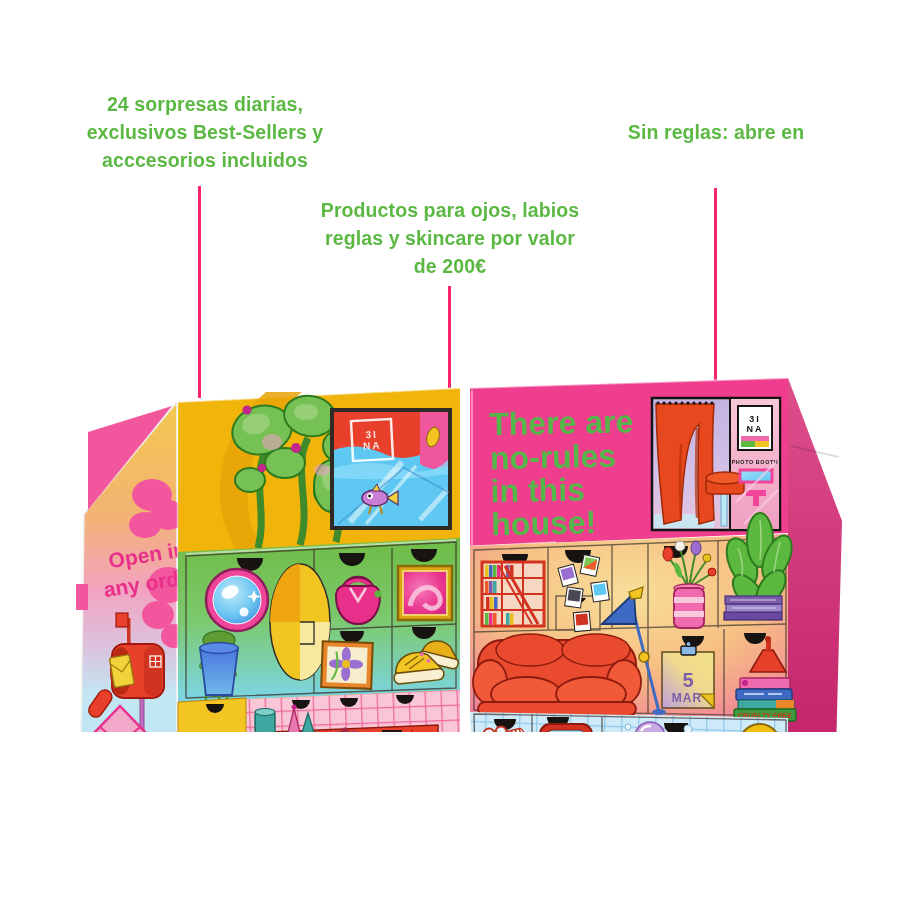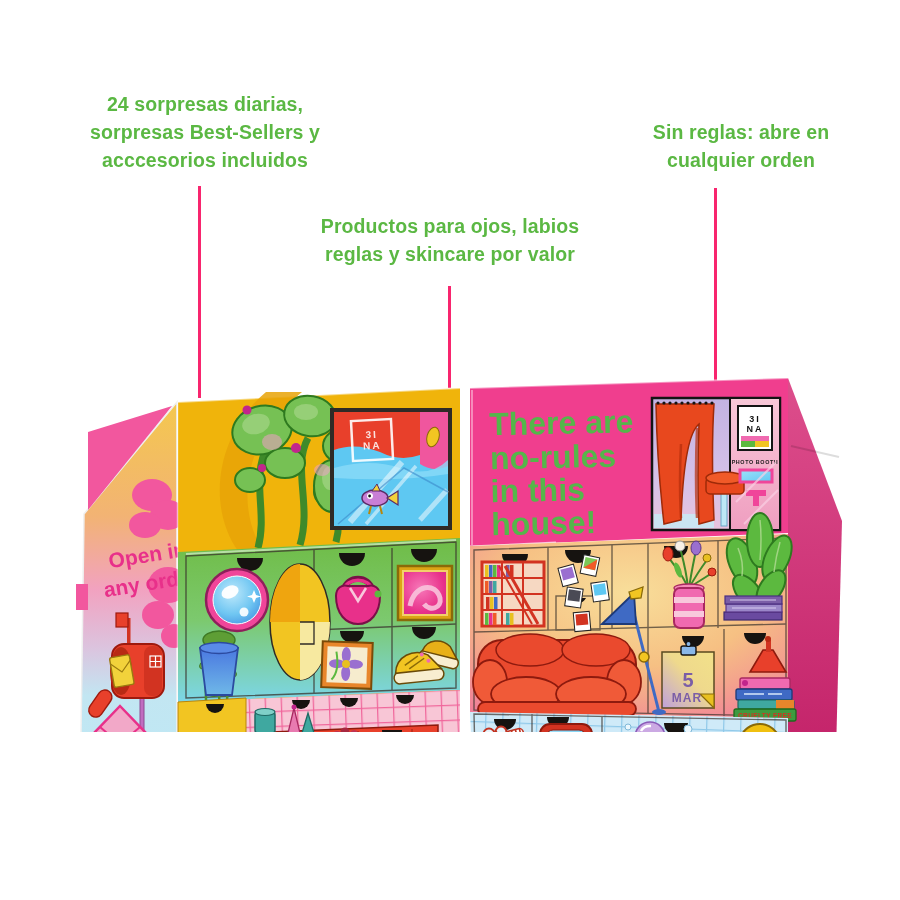--- a/index.html
+++ b/index.html
@@ -11,30 +11,30 @@
   svg{position:absolute;left:0;top:0;}
   .svgtxt{font-family:"Liberation Sans",sans-serif;font-weight:700;}
 </style>
 </head>
 <body>
 
 <div class="stage">
 
   <div class="note" style="left:55px;top:90px;width:300px;">
     <div>24 sorpresas diarias,</div>
-    <div>sorpresas Best-Sellers y</div>
+    <div>exclusivos Best-Sellers y</div>
     <div>acccesorios incluidos</div>
   </div>
-  <div class="note" style="left:300px;top:212px;width:300px;">
+  <div class="note" style="left:300px;top:196px;width:300px;">
     <div>Productos para ojos, labios</div>
     <div>reglas y skincare por valor</div>
+    <div>de 200€</div>
   </div>
-  <div class="note" style="left:616px;top:118px;width:250px;">
+  <div class="note" style="left:591px;top:118px;width:250px;">
     <div>Sin reglas: abre en</div>
-    <div>cualquier orden</div>
   </div>
 
   <div class="connector" style="left:198px;top:186px;height:212px;"></div>
   <div class="connector" style="left:448px;top:286px;height:102px;"></div>
   <div class="connector" style="left:714px;top:188px;height:196px;"></div>
 
   <svg width="900" height="900" viewBox="0 0 900 900">
     <defs>
       <linearGradient id="gFlap" x1="0" y1="0" x2="0" y2="1">
         <stop offset="0" stop-color="#F4C84E"></stop>

